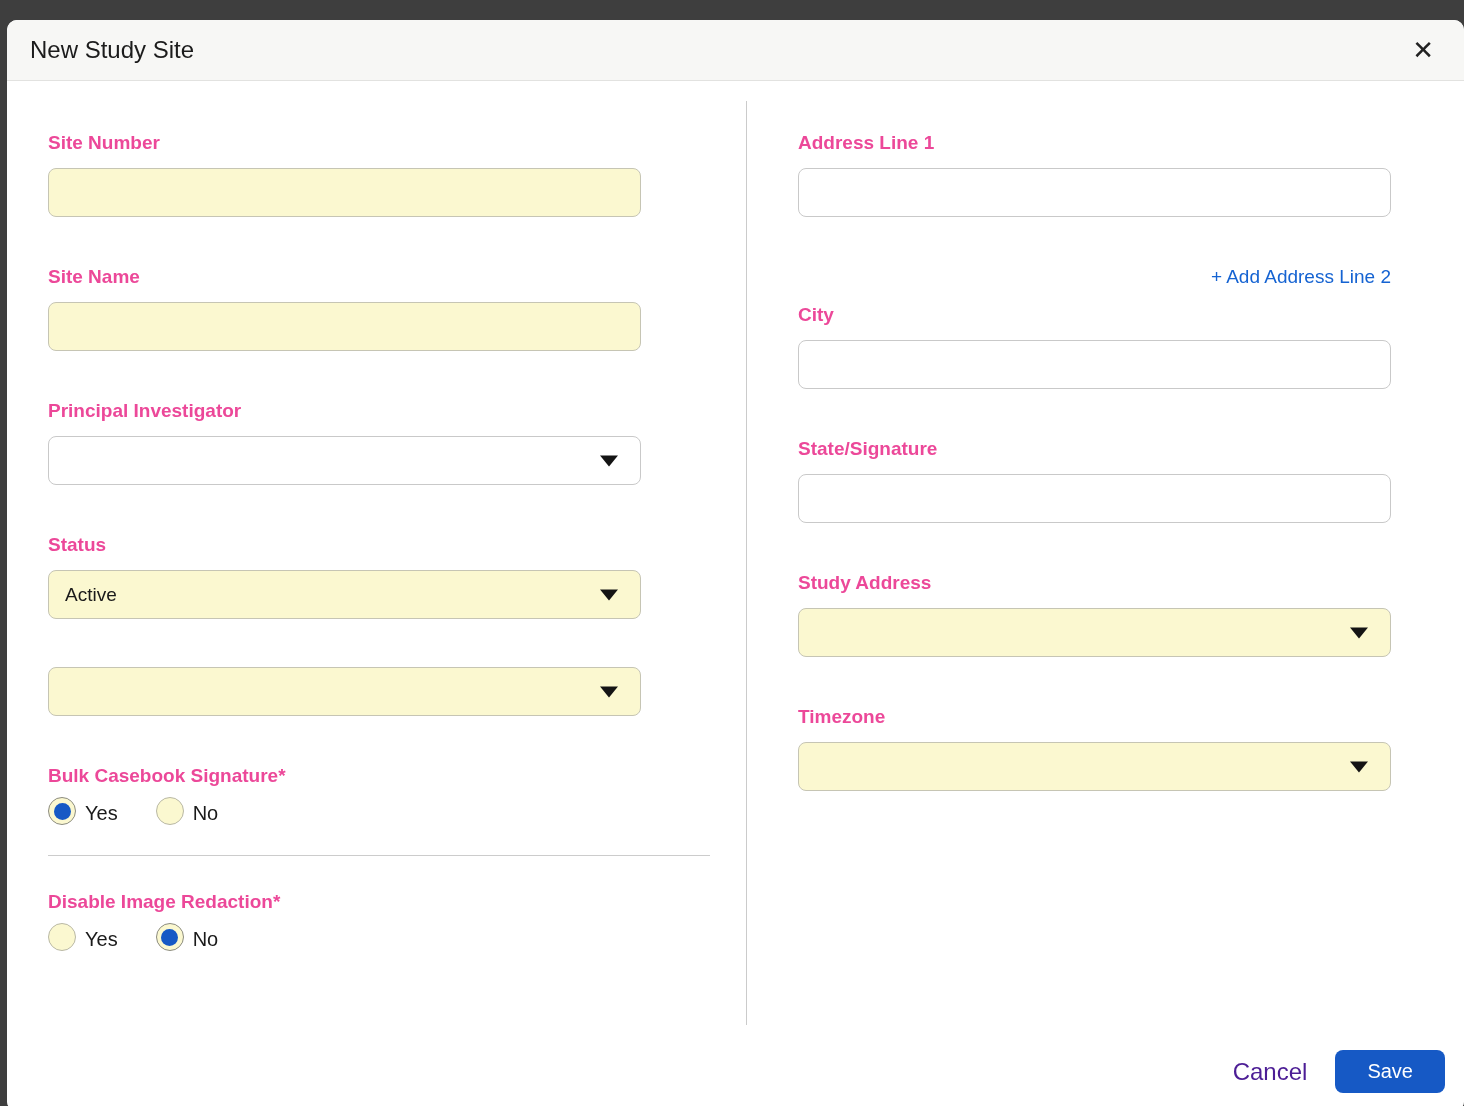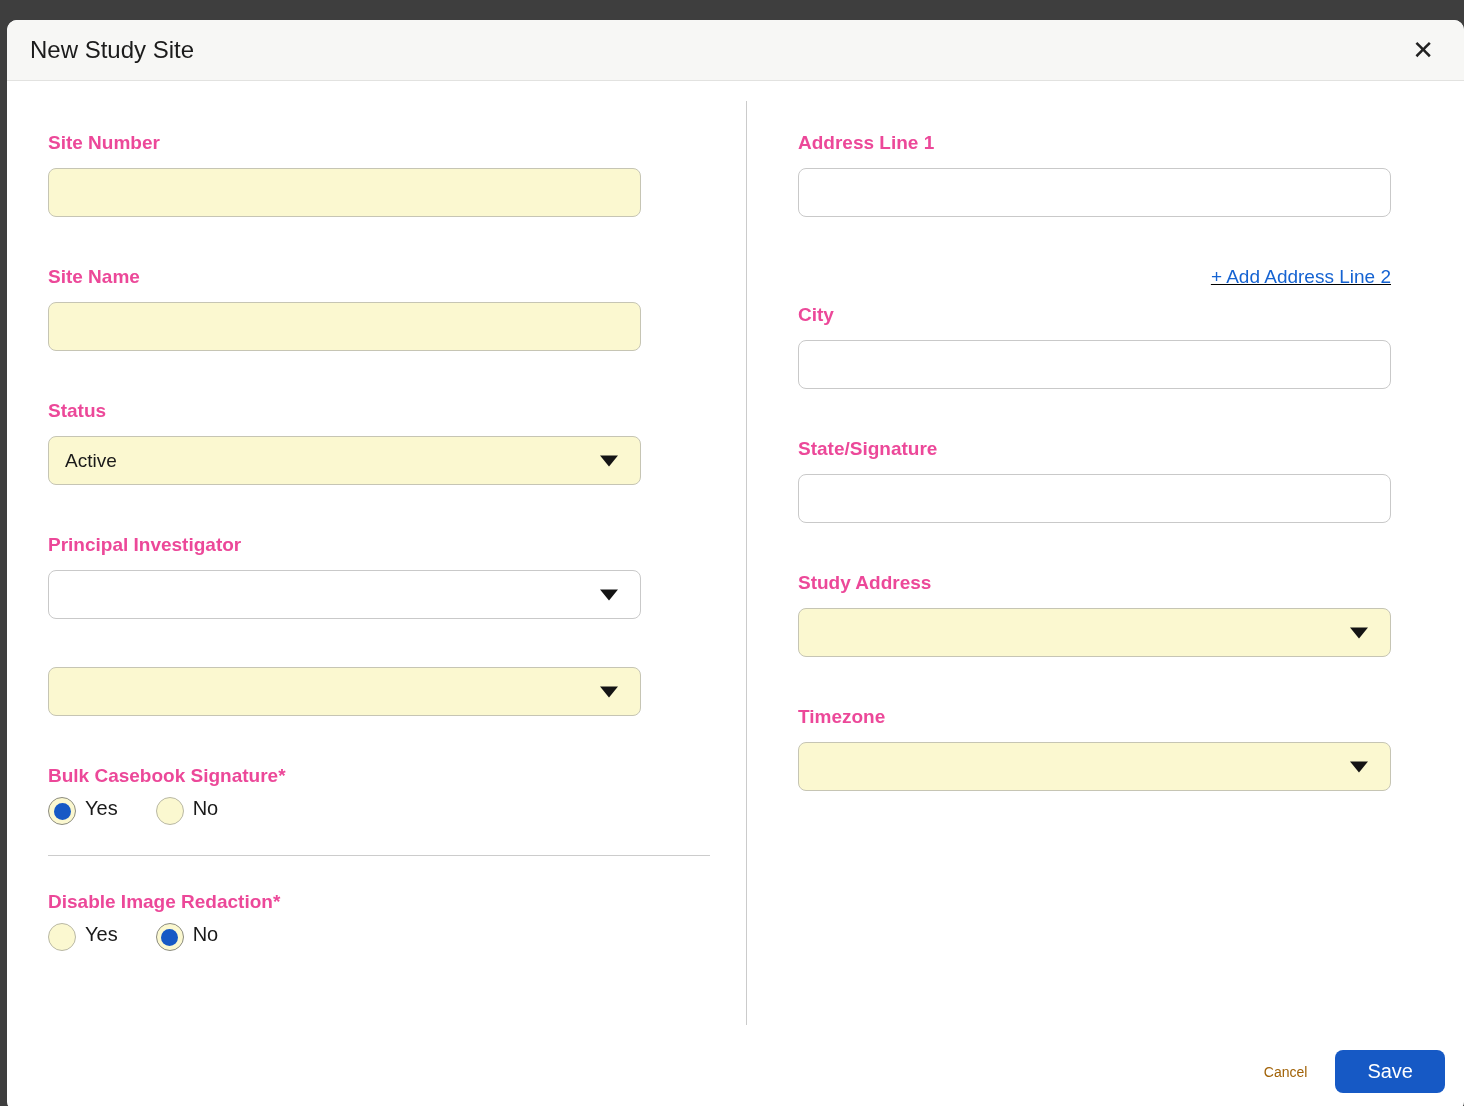--- a/index.html
+++ b/index.html
@@ -37,39 +37,39 @@
   .select { display:flex; align-items:center; position:relative; cursor:pointer; }
   .sel-value { font-size:19px; color:#1a1a1a; }
   .caret {
     position:absolute; right:22px; top:50%; transform:translateY(-50%);
     width:0; height:0;
     border-left:9px solid transparent; border-right:9px solid transparent;
     border-top:11px solid #141414;
   }
   .radio-group .flabel { margin-bottom:10px; }
   .radio-row { display:flex; align-items:center; gap:38px; }
-  .radio-opt { display:flex; align-items:flex-start; gap:9px; cursor:pointer; }
+  .radio-opt { display:flex; align-items:flex-end; gap:9px; cursor:pointer; }
   .radio {
     width:28px; height:28px; border-radius:50%; background:#fbf8d0;
     border:1px solid #b9b8a5; position:relative; flex:0 0 28px;
   }
   .radio.selected { border-color:#8c8c80; }
   .radio.selected::after {
     content:""; position:absolute; left:4.5px; top:4.5px; width:17px; height:17px;
     border-radius:50%; background:#1659c5;
   }
   .radio-label { font-size:20px; color:#1a1a1a; }
   .hr-divider { width:662px; border:none; border-top:1px solid #cccccc; margin:30px 0 34px 0; }
-  .link-row { width:593px; text-align:right; margin:0 0 14px 0; line-height:23px;text-decoration:underline; }
+  .link-row { width:593px; text-align:right; margin:0 0 14px 0; line-height:23px; }
   .add-link { font-size:19px; color:#1563d2; text-decoration:none; cursor:pointer; }
   .modal-footer {
     flex:0 0 79px; display:flex; align-items:center; justify-content:flex-end;
     gap:28px; padding-right:19px; background:#ffffff;
   }
-  .cancel-link { font-size:14px; color:#a16207; text-decoration:none; cursor:pointer; }
+  .cancel-link { font-size:24px; color:#4c1d95; text-decoration:none; cursor:pointer; }
   .save-btn {
     min-width:78px; height:43px; background:#1659c5; color:#ffffff; border:none;
     border-radius:8px; font-size:20px; padding:0 32px; cursor:pointer;
     font-family:"Liberation Sans", sans-serif;
   }
 </style>
 </head>
 <body>
 
 <div class="modal">
@@ -87,31 +87,31 @@
         <label class="flabel">Site Number</label>
         <input class="control req" value="" style="">
       </div>
 
       <div class="group">
         <label class="flabel">Site Name</label>
         <input class="control req" value="" style="">
       </div>
 
       <div class="group">
-        <label class="flabel">Status</label>
-        <div class="control req select">
-          <span class="sel-value">Active</span>
-          <span class="caret"></span>
-        </div>
-      </div>
-
-      <div class="group">
         <label class="flabel">Principal Investigator</label>
         <div class="control select">
           <span class="sel-value"></span>
+          <span class="caret"></span>
+        </div>
+      </div>
+
+      <div class="group">
+        <label class="flabel">Status</label>
+        <div class="control req select">
+          <span class="sel-value">Active</span>
           <span class="caret"></span>
         </div>
       </div>
 
       <div class="group">
         <div class="control req select">
           <span class="sel-value"></span>
           <span class="caret"></span>
         </div>
       </div>

